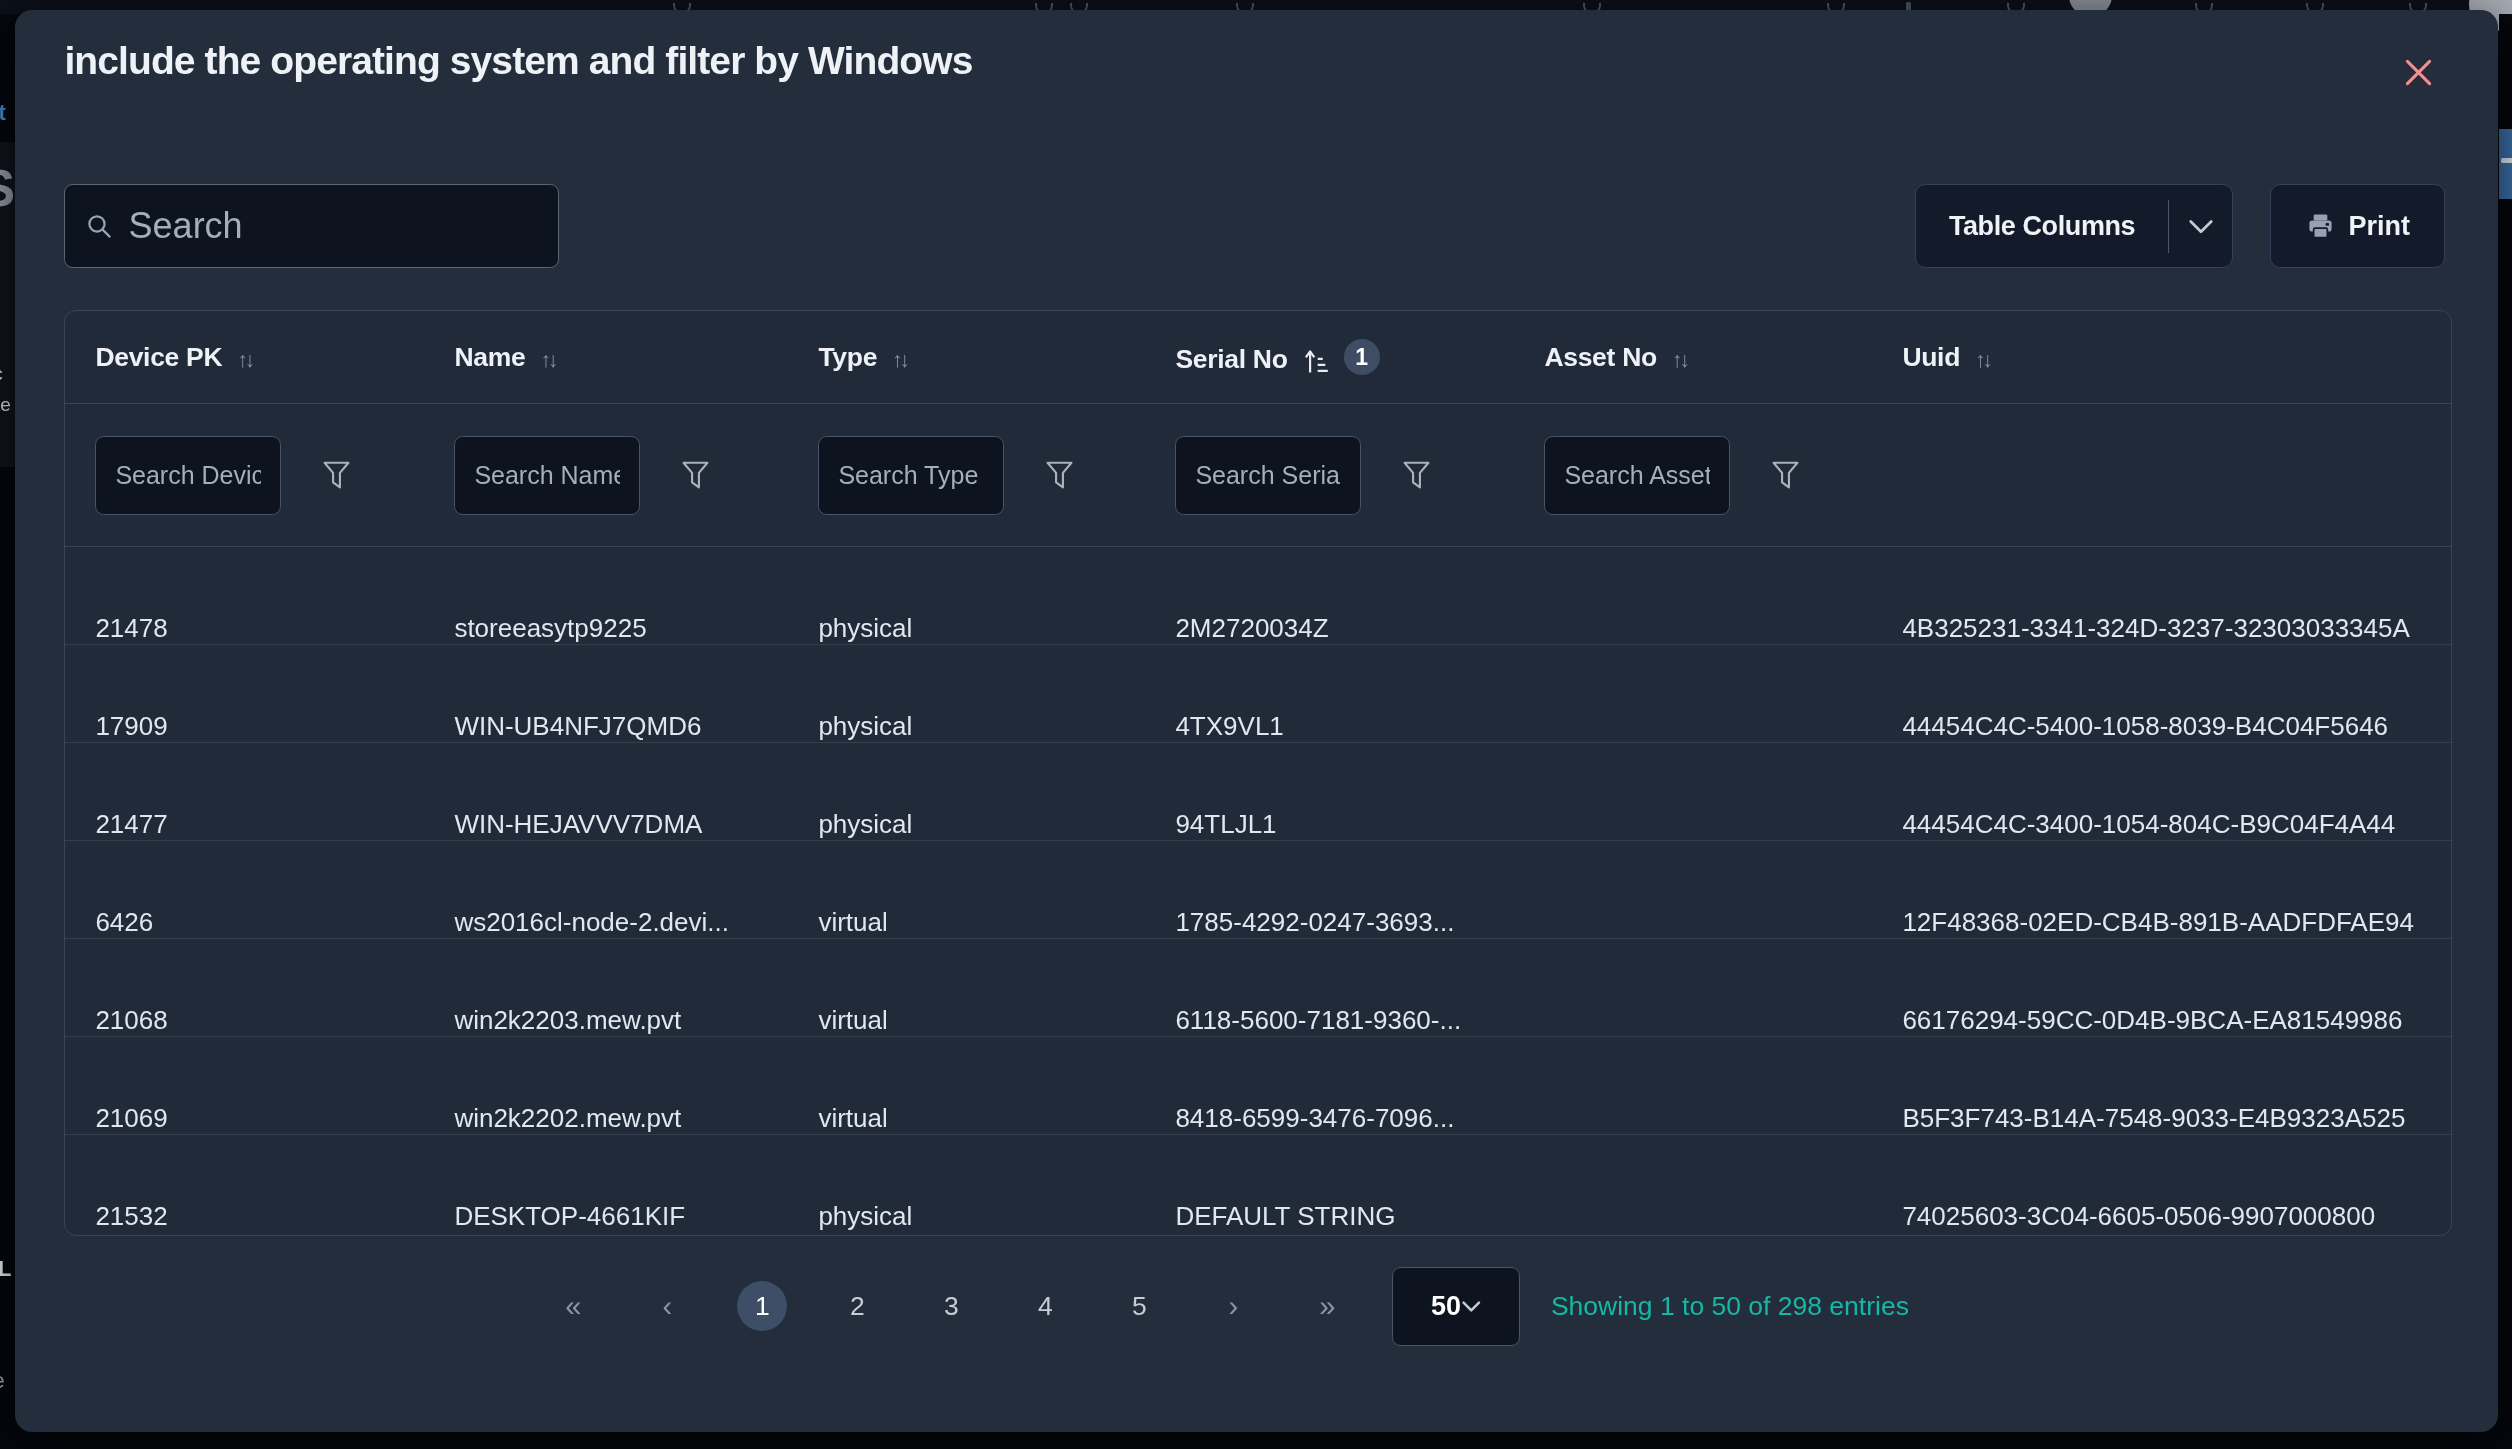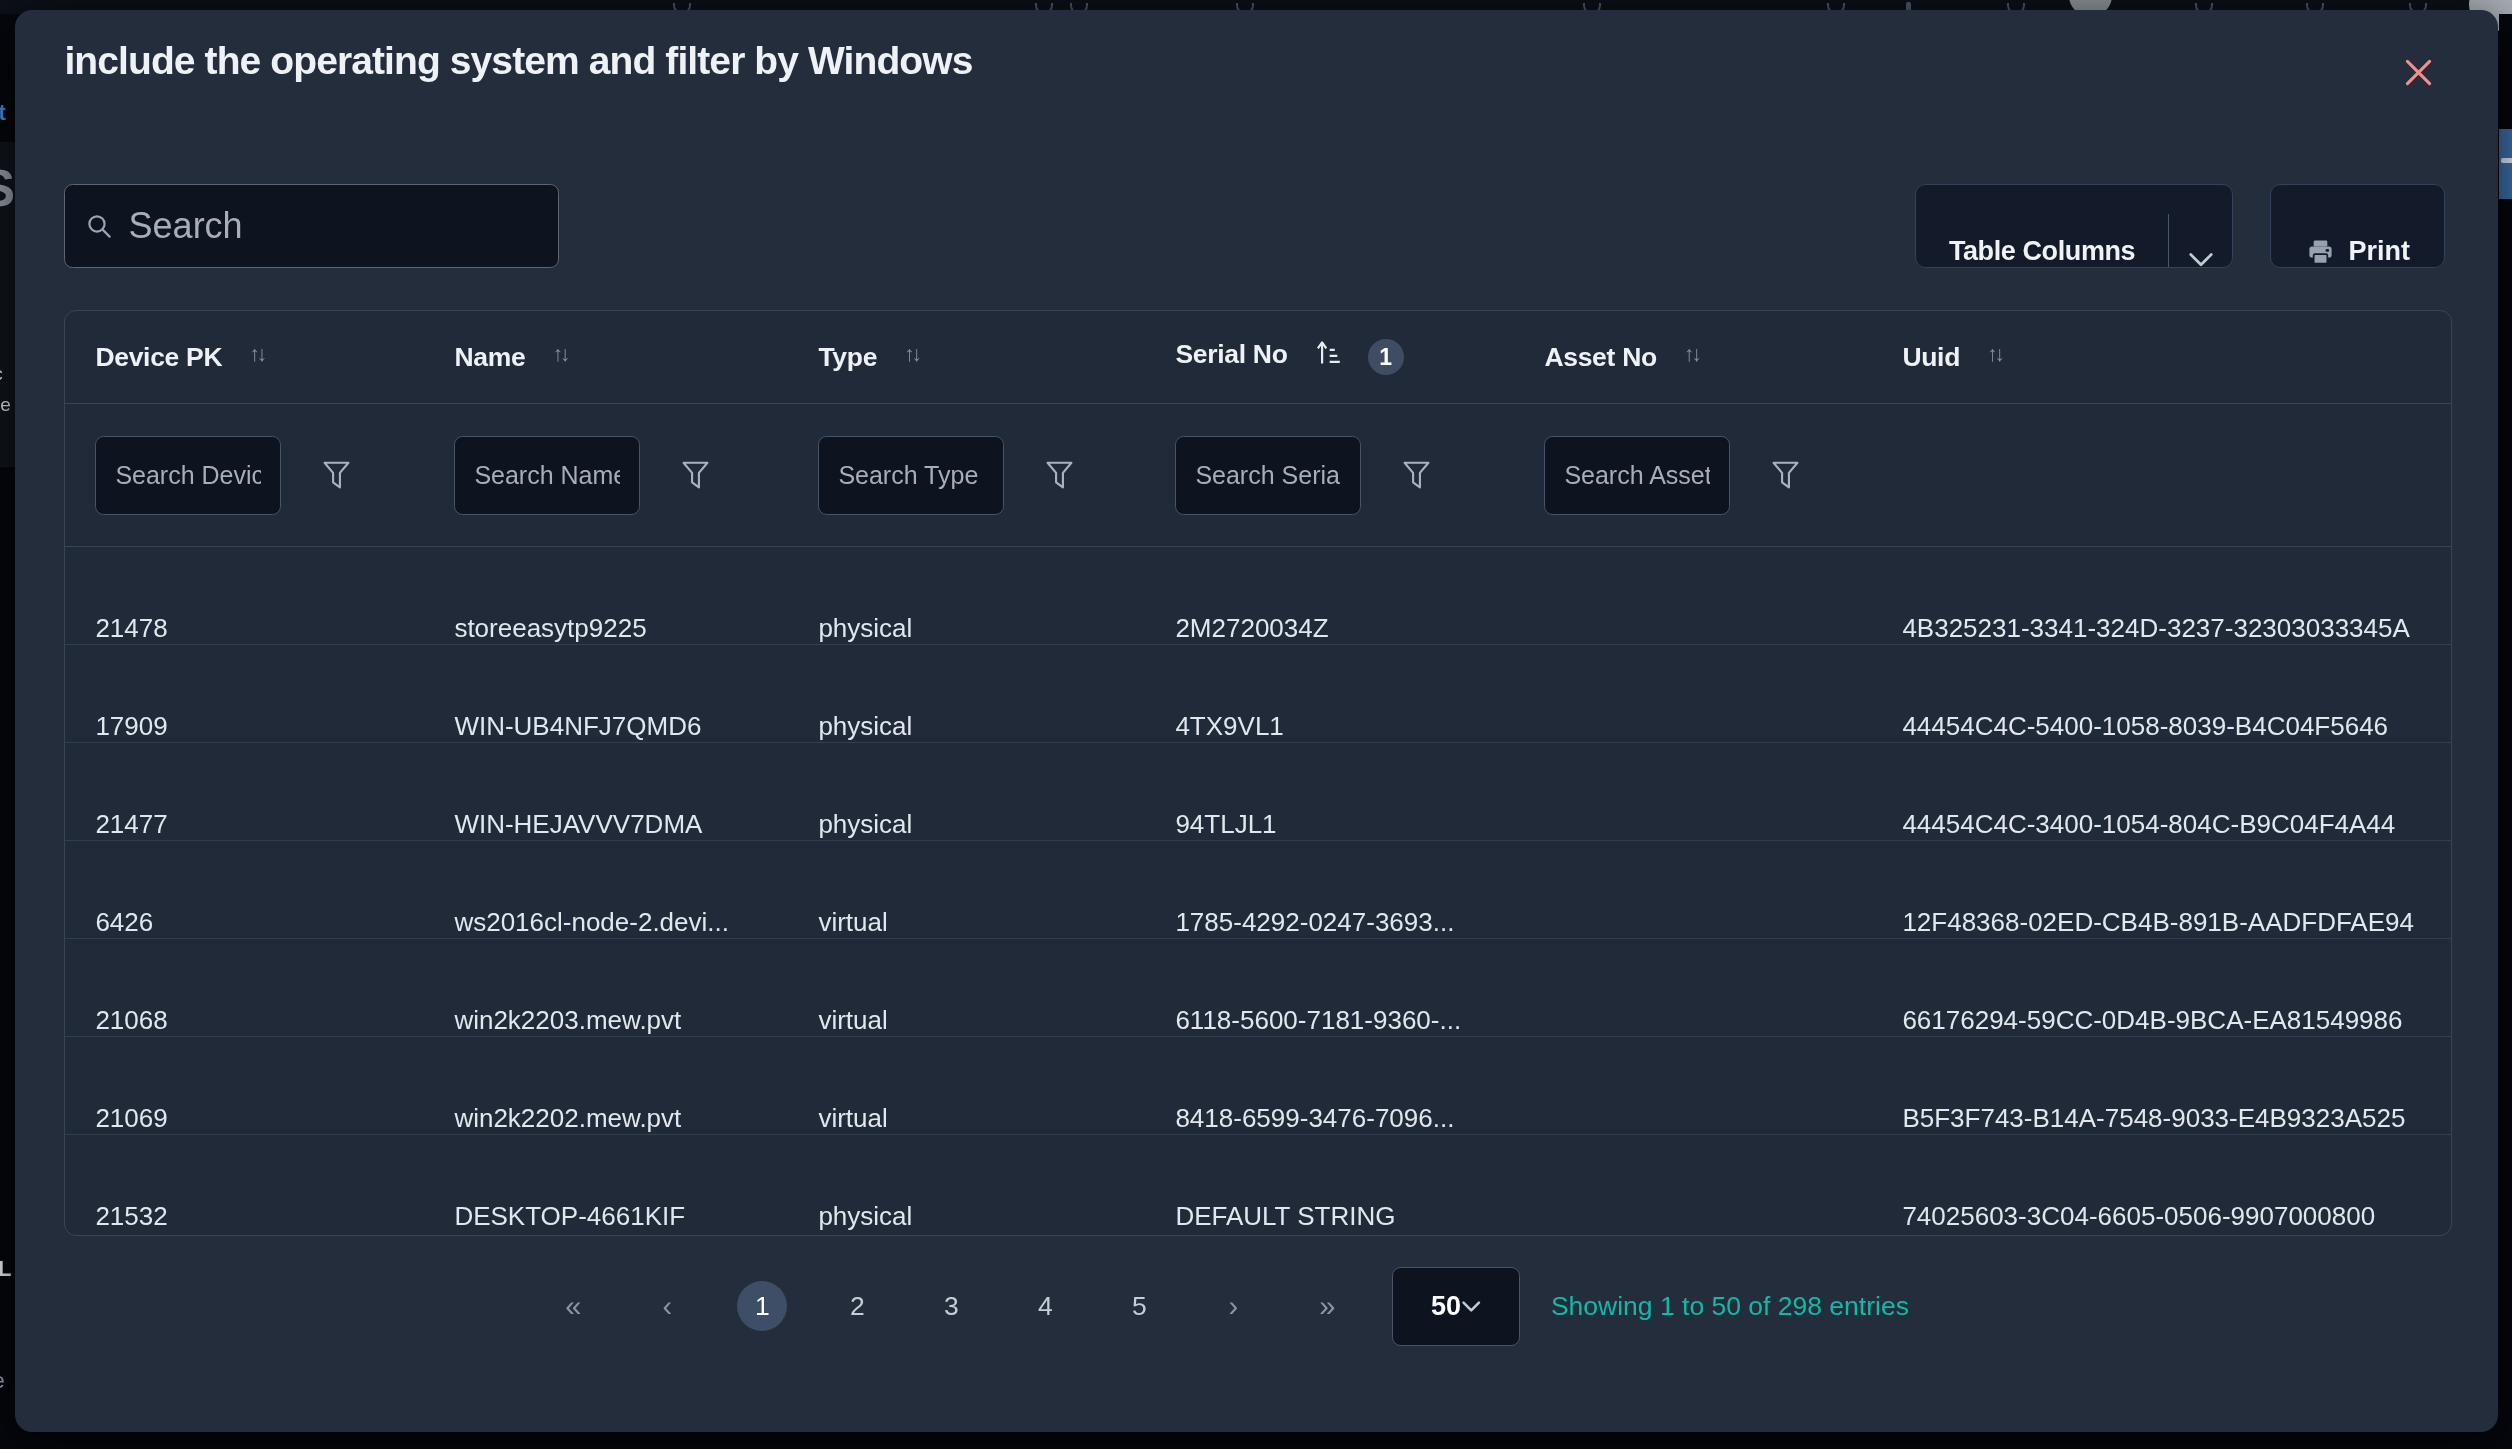--- a/index.html
+++ b/index.html
@@ -32,33 +32,33 @@
   .close-btn{position:absolute;left:2380px;top:39px;width:46px;height:46px;display:flex;align-items:center;
              justify-content:center;cursor:pointer;background:none;border:none;padding:0;}
   
   .search-box{position:absolute;left:49px;top:174px;width:495px;height:84px;background:#0d1420;
               border:1.7px solid #5c6675;border-radius:8.6px;display:flex;align-items:center;
               padding:0 20.5px;gap:13.7px;box-sizing:border-box;}
   .search-box input{flex:1;background:transparent;border:none;outline:none;color:#cdd4dd;
                     font-size:36px;font-family:"Liberation Sans",sans-serif;}
   .search-box input::placeholder{color:#a6aeba;}
   .btn{position:absolute;background:#131a29;border:1.7px solid #36425a;border-radius:10.3px;
-       display:flex;align-items:flex-end;color:#f0f3f6;font-weight:bold;font-size:27px;
+       display:flex;align-items:center;color:#f0f3f6;font-weight:bold;font-size:27px;
        box-sizing:border-box;cursor:pointer;}
   .btn-tc{left:1900px;top:174px;width:318px;height:84px;}
   .btn-tc .tc-label{flex:1;text-align:center;letter-spacing:-0.4px;}
   .btn-tc .tc-divider{width:1.7px;height:53px;background:#4c5668;}
   .btn-tc .tc-caret{width:63px;display:flex;align-items:center;justify-content:center;}
   .btn-print{left:2255px;top:174px;width:175px;height:84px;justify-content:center;gap:13.7px;}
   
   .table{position:absolute;left:49px;top:300px;width:2386px;height:924px;background:#202a38;
          border:1.7px solid #3a4554;border-radius:12px;overflow:hidden;box-sizing:content-box;}
   .c0{width:359px;}.c1{width:364px;}.c2{width:357px;}.c3{width:369px;}.c4{width:358px;}.c5{width:579px;}
   .thead{display:flex;height:92px;align-items:center;border-bottom:1.7px solid #3a4554;}
-  .th{display:flex;align-items:flex-start;gap:27px;padding-left:30px;box-sizing:border-box;
+  .th{display:flex;align-items:flex-end;gap:15px;padding-left:30px;box-sizing:border-box;
       font-weight:bold;font-size:26.5px;color:#eef1f5;letter-spacing:-0.3px;}
   .sort-pair{font-size:21.4px;color:#8591a2;letter-spacing:-3.4px;font-weight:normal;}
   .sort-badge{min-width:36px;height:36px;border-radius:50%;background:#3e4d63;color:#fff;font-size:23px;
               display:flex;align-items:center;justify-content:center;}
   .tfilters{display:flex;height:142px;align-items:center;border-bottom:1.7px solid #3a4554;}
   .tf{display:flex;align-items:center;gap:41px;padding-left:30px;box-sizing:border-box;}
   .tf input{width:186px;height:79px;background:#0d1420;border:1.7px solid #4a5468;border-radius:8.6px;
             color:#cdd4dd;font-size:25px;padding:0 19px;box-sizing:border-box;outline:none;
             font-family:"Liberation Sans",sans-serif;}
   .tf input::placeholder{color:#a6aeba;}

